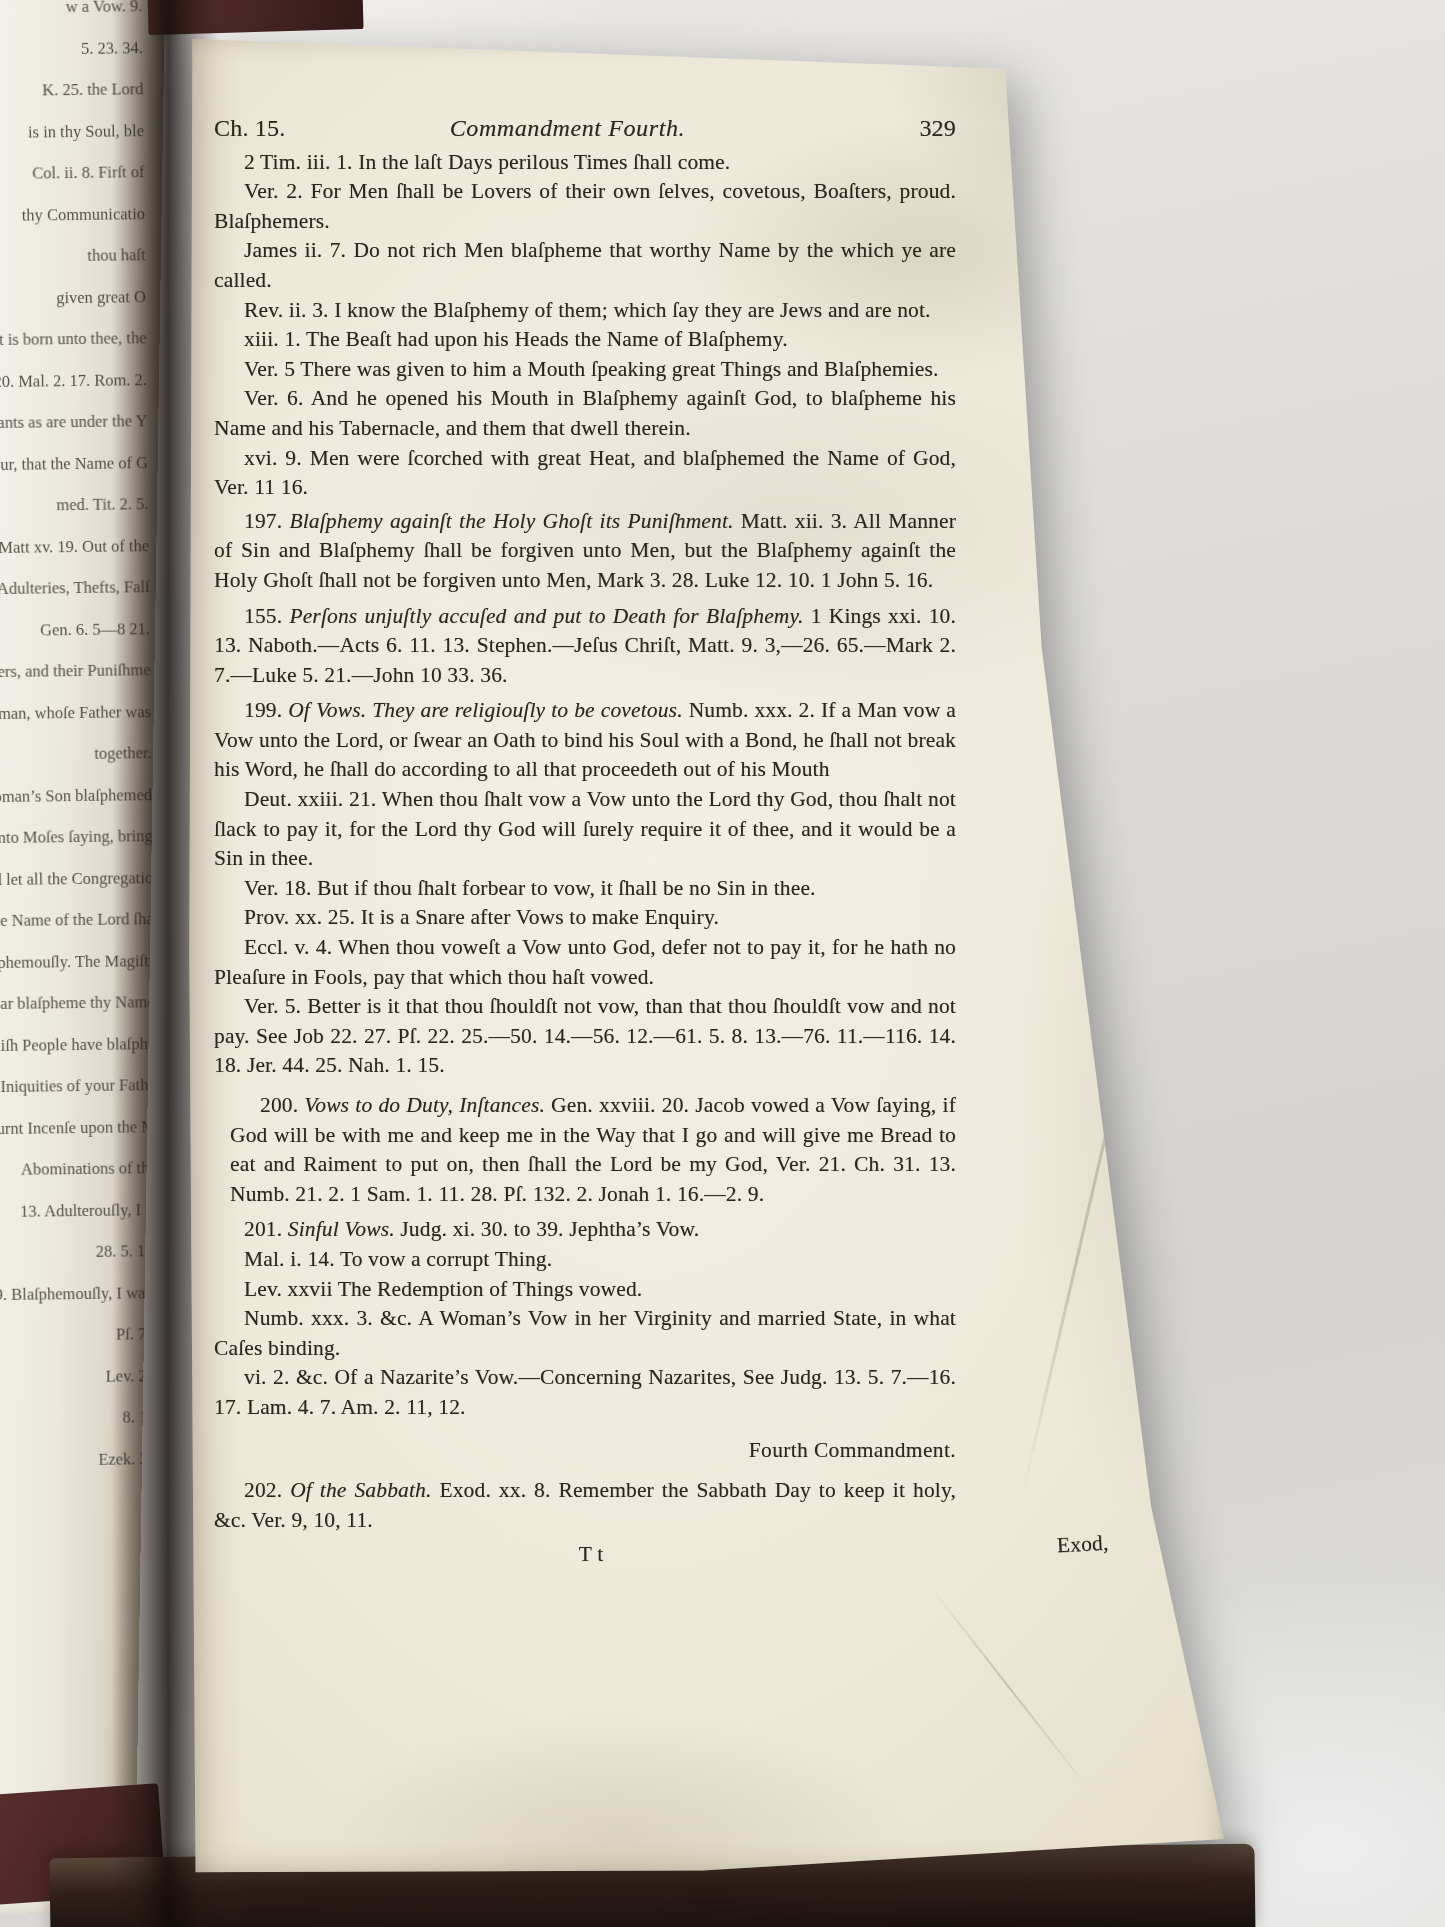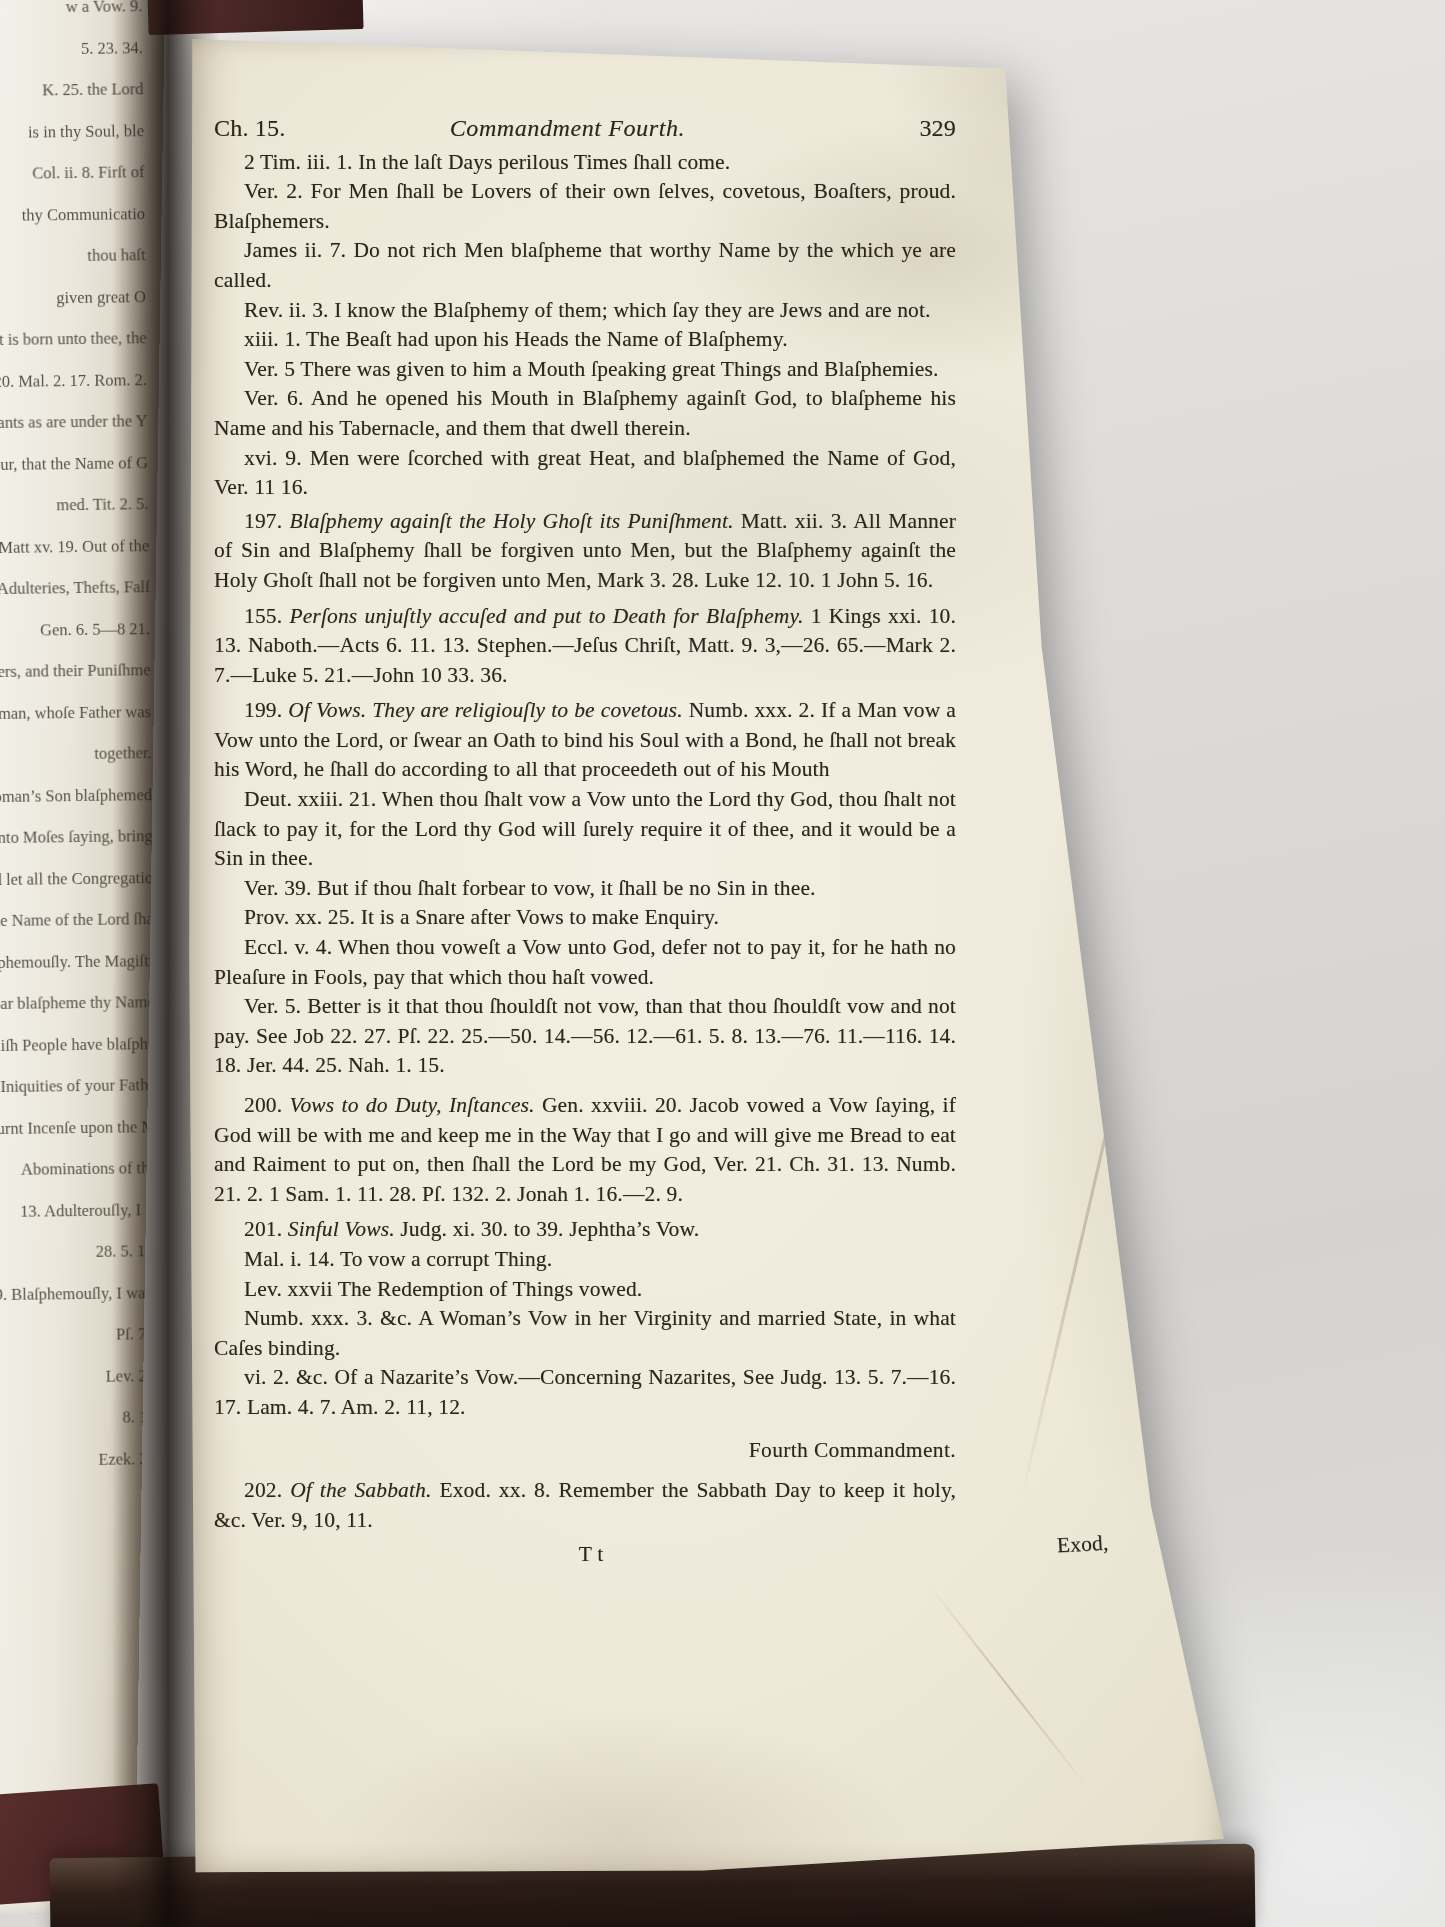--- a/index.html
+++ b/index.html
@@ -78,21 +78,21 @@
   .text-block{
     position:absolute;left:32px;top:86px;width:742px;
     color:#2c261d;font-size:21.4px;line-height:29.6px;text-align:justify;
     letter-spacing:0.2px;
     text-shadow:0.3px 0.4px 0.7px rgba(44,38,29,0.38);
   }
   .page-header{display:flex;justify-content:space-between;align-items:baseline;font-size:24px;margin-bottom:4px;}
   .running-title{font-style:italic;letter-spacing:0.6px;margin-right:70px;}
   .para{margin:0;text-indent:30px;}
   .plead{font-style:italic;}
-  .sp4{margin-top:4px;} .sp6{margin-top:6px;} .sp8{margin-top:8px;} .sp10{margin-top:10px;}
+  .sp4{margin-top:4px;} .sp6{margin-top:6px;} .sp8{margin-top:8px;} .sp10{margin-top:10px;margin-left:16px;}
   .center-head{margin:13px 0 11px;text-align:right;text-indent:0;letter-spacing:0.4px;}
   .footer-row{position:relative;margin-top:5px;height:32px;}
   .sig{position:absolute;left:12px;right:0;text-align:center;}
   .catchword{position:absolute;right:-152px;top:-10px;transform:rotate(-3deg);}
 </style>
 </head>
 <body>
 
 <div class="left-page">
   <div class="left-frags">
@@ -160,21 +160,21 @@
       <p class="para"><span>xiii. 1. The Beaſt had upon his Heads the Name of Blaſphemy.</span></p>
       <p class="para"><span>Ver. 5 There was given to him a Mouth ſpeaking great Things and Blaſphemies.</span></p>
       <p class="para"><span>Ver. 6. And he opened his Mouth in Blaſphemy againſt God, to blaſpheme his Name and his Tabernacle, and them that dwell therein.</span></p>
       <p class="para"><span>xvi. 9. Men were ſcorched with great Heat, and blaſphemed the Name of God, Ver. 11 16.</span></p>
 
       <p class="para sp4"><span class="pnum">197. </span><span class="plead">Blaſphemy againſt the Holy Ghoſt its Puniſhment. </span><span>Matt. xii. 3. All Manner of Sin and Blaſphemy ſhall be forgiven unto Men, but the Blaſphemy againſt the Holy Ghoſt ſhall not be forgiven unto Men, Mark 3. 28. Luke 12. 10. 1 John 5. 16.</span></p>
       <p class="para sp6"><span class="pnum">155. </span><span class="plead">Perſons unjuſtly accuſed and put to Death for Blaſphemy. </span><span>1 Kings xxi. 10. 13. Naboth.—Acts 6. 11. 13. Stephen.—Jeſus Chriſt, Matt. 9. 3,—26. 65.—Mark 2. 7.—Luke 5. 21.—John 10 33. 36.</span></p>
       <p class="para sp6"><span class="pnum">199. </span><span class="plead">Of Vows. They are religiouſly to be covetous. </span><span>Numb. xxx. 2. If a Man vow a Vow unto the Lord, or ſwear an Oath to bind his Soul with a Bond, he ſhall not break his Word, he ſhall do according to all that proceedeth out of his Mouth</span></p>
 
       <p class="para"><span>Deut. xxiii. 21. When thou ſhalt vow a Vow unto the Lord thy God, thou ſhalt not ſlack to pay it, for the Lord thy God will ſurely require it of thee, and it would be a Sin in thee.</span></p>
-      <p class="para"><span>Ver. 39. But if thou ſhalt forbear to vow, it ſhall be no Sin in thee.</span></p>
+      <p class="para"><span>Ver. 18. But if thou ſhalt forbear to vow, it ſhall be no Sin in thee.</span></p>
       <p class="para"><span>Prov. xx. 25. It is a Snare after Vows to make Enquiry.</span></p>
       <p class="para"><span>Eccl. v. 4. When thou voweſt a Vow unto God, defer not to pay it, for he hath no Pleaſure in Fools, pay that which thou haſt vowed.</span></p>
       <p class="para"><span>Ver. 5. Better is it that thou ſhouldſt not vow, than that thou ſhouldſt vow and not pay. See Job 22. 27. Pſ. 22. 25.—50. 14.—56. 12.—61. 5. 8. 13.—76. 11.—116. 14. 18. Jer. 44. 25. Nah. 1. 15.</span></p>
 
       <p class="para sp10"><span class="pnum">200. </span><span class="plead">Vows to do Duty, Inſtances. </span><span>Gen. xxviii. 20. Jacob vowed a Vow ſaying, if God will be with me and keep me in the Way that I go and will give me Bread to eat and Raiment to put on, then ſhall the Lord be my God, Ver. 21. Ch. 31. 13. Numb. 21. 2. 1 Sam. 1. 11. 28. Pſ. 132. 2. Jonah 1. 16.—2. 9.</span></p>
       <p class="para sp6"><span class="pnum">201. </span><span class="plead">Sinful Vows. </span><span>Judg. xi. 30. to 39. Jephtha’s Vow.</span></p>
 
       <p class="para"><span>Mal. i. 14. To vow a corrupt Thing.</span></p>
       <p class="para"><span>Lev. xxvii The Redemption of Things vowed.</span></p>
       <p class="para"><span>Numb. xxx. 3. &amp;c. A Woman’s Vow in her Virginity and married State, in what Caſes binding.</span></p>

